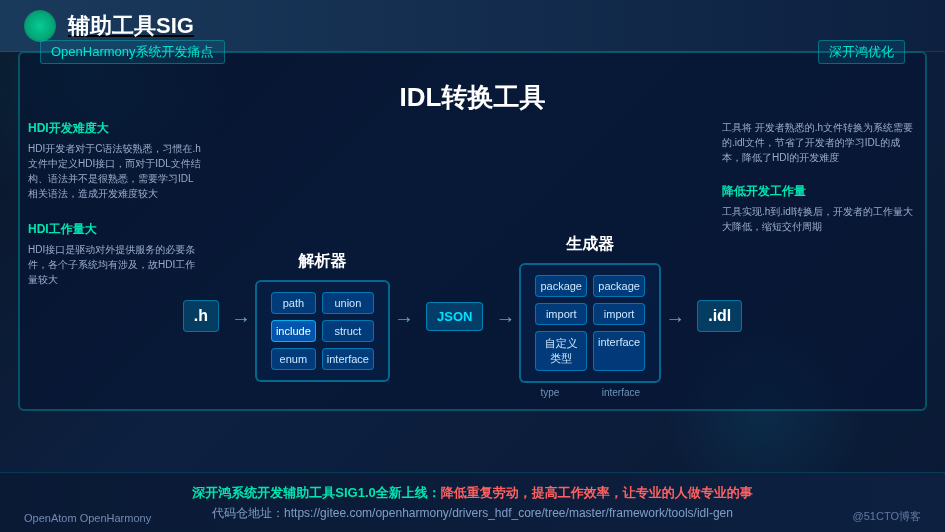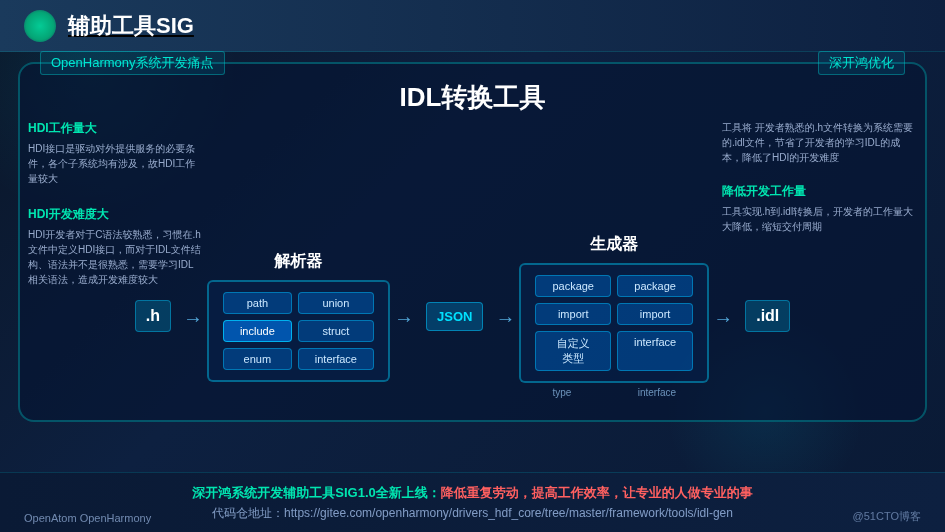--- a/index.html
+++ b/index.html
@@ -46,26 +46,26 @@
       height: 32px;
       background: radial-gradient(circle, #00e5a0 0%, #00b87a 60%, transparent 100%);
       border-radius: 50%;
       margin-right: 12px;
       opacity: 0.85;
     }
 
     
     .oh-banner {
       position: absolute;
-      top: 62px;
+      top: 51px;
       left: 18px;
       right: 18px;
       height: 360px;
       border: 2px solid rgba(0, 200, 200, 0.35);
-      border-radius: 16px;
+      border-radius: 6px;
       background: rgba(5, 20, 50, 0.6);
     }
 
     .oh-banner-label {
       position: absolute;
       top: -13px;
       left: 20px;
       background: rgba(0,150,180,0.15);
       border: 1px solid rgba(0,200,200,0.4);
       color: #00e5d0;
@@ -178,21 +178,21 @@
       grid-template-columns: 1fr 1fr;
       gap: 6px;
     }
 
     .node-btn {
       background: rgba(0,80,160,0.6);
       border: 1px solid rgba(0,160,220,0.6);
       border-radius: 4px;
       color: #cce8ff;
       font-size: 11px;
-      padding: 4px 16px;
+      padding: 4px 4px;
       text-align: center;
     }
 
     .node-btn.highlight {
       background: rgba(0,100,200,0.8);
       border-color: rgba(0,200,255,0.8);
       color: #ffffff;
     }
 
     
@@ -317,26 +317,26 @@
 
 <div class="oh-banner">
   <span class="oh-banner-label">OpenHarmony系统开发痛点</span>
   <span class="shk-label">深开鸿优化</span>
 </div>
 
 <div class="idl-title">IDL转换工具</div>
 
 <div class="left-panel">
   <div class="pain-item">
+    <div class="pain-title">HDI开发难度大</div>
+    <div class="pain-desc">HDI开发者对于C语法较熟悉，习惯在.h文件中定义HDI接口，而对于IDL文件结构、语法并不是很熟悉，需要学习IDL相关语法，造成开发难度较大</div>
+  </div>
+  <div class="pain-item">
     <div class="pain-title">HDI工作量大</div>
     <div class="pain-desc">HDI接口是驱动对外提供服务的必要条件，各个子系统均有涉及，故HDI工作量较大</div>
-  </div>
-  <div class="pain-item">
-    <div class="pain-title">HDI开发难度大</div>
-    <div class="pain-desc">HDI开发者对于C语法较熟悉，习惯在.h文件中定义HDI接口，而对于IDL文件结构、语法并不是很熟悉，需要学习IDL相关语法，造成开发难度较大</div>
   </div>
 </div>
 
 <div class="center-diagram">
 
   <div class="badge">.h</div>
   <div class="arrow">→</div>
 
   <div class="tool-box">
     <div class="tool-box-label">解析器</div>

